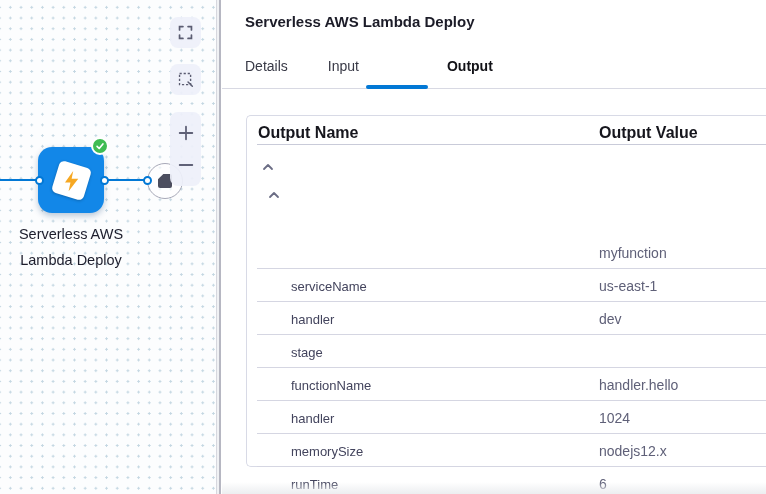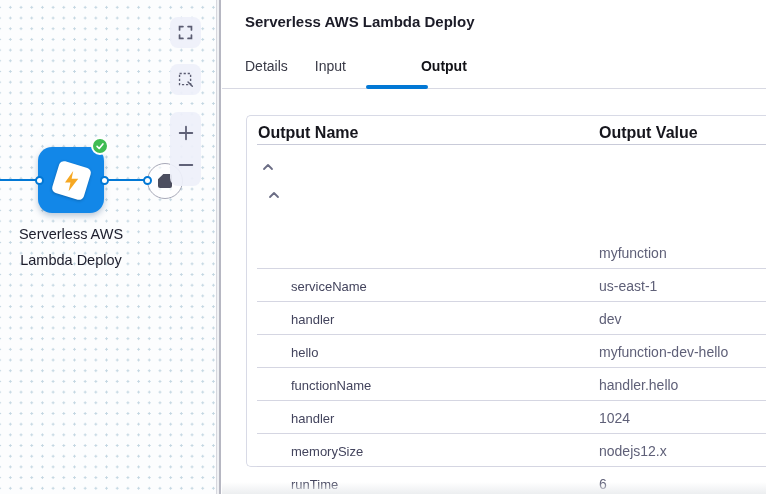--- a/index.html
+++ b/index.html
@@ -49,21 +49,21 @@
 
   
   .divider { position:absolute; left:216px; top:0; width:6px; height:494px; z-index:6;
     background:linear-gradient(to right,#d6d7de 0 1px,#f0f1f4 1px 3px,#b6b7c2 3px 5px,#ffffff 5px 6px); }
 
   
   .panel { position:absolute; left:222px; top:0; width:544px; height:494px; background:#fff; }
   .panel-title { position:absolute; left:23px; top:13px; font-size:15px;
     font-weight:bold; color:#1c1c28; }
 
-  .tabs { position:absolute; left:23px; top:58px; display:flex; gap:27px;text-align:right; }
+  .tabs { position:absolute; left:23px; top:58px; display:flex; gap:40px;text-align:right; }
   .tab { font-size:14px; color:#383946; cursor:pointer; }
   .tab.active { font-weight:bold; color:#121217;margin-left:48px; }
   .tabs-border { position:absolute; left:0; right:0; top:88px; height:1px; background:#d8d9e3; }
   .tab-underline { position:absolute; left:144px; top:85px; width:62px; height:4px;
     background:#0278d5; border-radius:2px; z-index:2; }
 
   
   .card { position:absolute; left:24px; top:115px; right:-3px; height:352px;
     background:#fff; border:1px solid #d8dae6; border-radius:5px 0 0 5px; border-right:none; }
   .col-value { position:absolute; left:352px; }
@@ -193,27 +193,26 @@
           <span class="cell-name">serviceName</span>
           <span class="cell-value col-value">myfunction</span>
           <div class="sep"></div>
         </div>
         <div class="row">
           <span class="cell-name">handler</span>
           <span class="cell-value col-value">us-east-1</span>
           <div class="sep"></div>
         </div>
         <div class="row">
-          <span class="cell-name">hello</span>
+          <span class="cell-name">stage</span>
           <span class="cell-value col-value">dev</span>
           <div class="sep"></div>
         </div>
         <div class="row">
           <span class="cell-name">functionName</span>
-          <span class="cell-value col-value">myfunction-dev-hello</span>
           <div class="sep"></div>
         </div>
         <div class="row">
           <span class="cell-name">handler</span>
           <span class="cell-value col-value">handler.hello</span>
           <div class="sep"></div>
         </div>
         <div class="row">
           <span class="cell-name">memorySize</span>
           <span class="cell-value col-value">1024</span>

